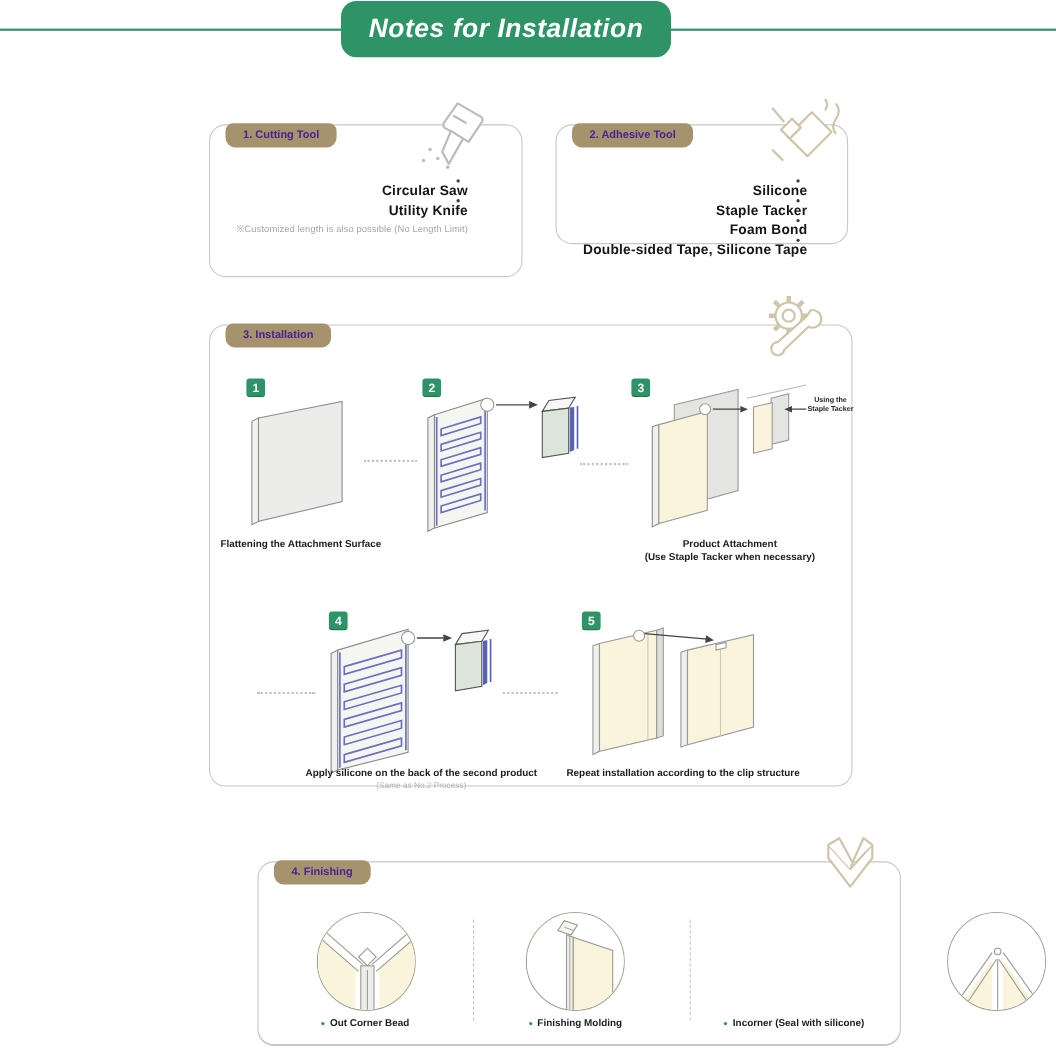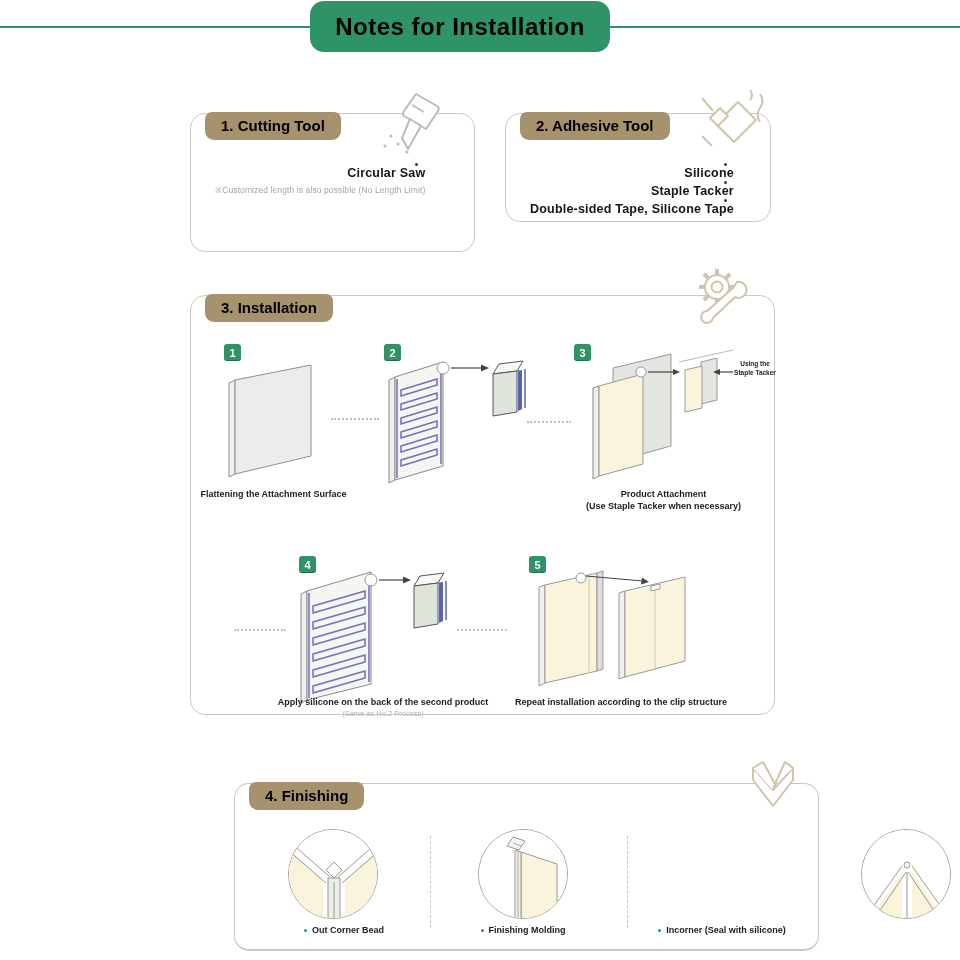--- a/index.html
+++ b/index.html
@@ -5,33 +5,33 @@
   * { margin:0; padding:0; box-sizing:border-box; }
   html,body { background:#fff; }
   #page {
     position:relative; width:960px; height:960px; background:#ffffff;
     font-family:"Liberation Sans", sans-serif; overflow:hidden;
   }
   
   .header-line { position:absolute; left:0; top:26px; width:960px; border-top:2px solid #2E9467; }
   .title-badge {
     position:absolute; left:310px; top:1px; width:300px; height:51px;
-    background:#2E9467; border-radius:14px; color:#000000;
+    background:#2E9467; border-radius:14px; color:#ffffff;
     font-size:24px; font-weight:bold; letter-spacing:.5px;
-    display:flex; align-items:center; justify-content:center; z-index:2;
+    display:flex; align-items:center; justify-content:center; z-index:2;font-style:italic;
   }
   
   .box { position:absolute; background:#fff; border:1px solid #c9c9c0; border-radius:15px; }
   #box-cutting  { left:190px; top:113px; width:285px; height:139px; }
   #box-adhesive { left:505px; top:113px; width:266px; height:109px; }
   #box-install  { left:190px; top:295px; width:585px; height:420px;padding-left:24px; }
   #box-finish   { left:190px; top:783px; width:585px; height:168px; border-bottom-width:2px;margin-left:44px; }
   .section-label {
-    position:absolute; left:14px; top:-2px; background:#A6926C; color:#000000;
-    font-weight:bold; font-size:15px; padding:5px 16px 6px; border-radius:7px 7px 9px 9px; z-index:3;
+    position:absolute; left:14px; top:-2px; background:#A6926C; color:#4c1d95;
+    font-weight:bold; font-size:10px; padding:5px 16px 6px; border-radius:7px 7px 9px 9px; z-index:3;
   }
   .box-icon { position:absolute; z-index:1; }
   
   .tool-list { position:absolute; left:24px; top:49px; }
   .tool-item { display:flex; align-items:flex-end; height:18px; font-size:12.5px; font-weight:bold; color:#151515; letter-spacing:.2px;flex-direction:column; }
   .dot { width:3px; height:3px; border-radius:50%; background:#3c3c3c; margin-right:7px; flex:0 0 auto; }
   .note { font-size:8.5px; color:#a5a5a5; margin-top:3px; letter-spacing:.1px; }
   
   .badge {
     position:absolute; width:17px; height:17px; background:#2E9467; color:#fff;
@@ -75,20 +75,24 @@
         <circle cx="22" cy="44" r="1.6"></circle>
           <circle cx="29" cy="52" r="1.6"></circle>
         <circle cx="38" cy="60" r="1.6"></circle>
           <circle cx="16" cy="54" r="1.6"></circle>
       </g>
     </svg>
     <div class="tool-list">
       <div class="tool-item">
         <span class="dot"></span>
         <span>Circular Saw</span>
+      </div>
+      <div class="tool-item">
+        <span class="dot"></span>
+        <span>Utility Knife</span>
       </div>
       <div class="note">※Customized length is also possible (No Length Limit)</div>
     </div>
   </div>
 
   <div class="box" id="box-adhesive">
     <div class="section-label">2. Adhesive Tool</div>
     <svg class="box-icon" style="left:190px; top:-28px;" width="72" height="70" viewBox="0 0 72 70">
       <g fill="#fff" stroke="#cfc5ab" stroke-width="2" stroke-linejoin="round">
         <path d="M20,38 L42,16 L60,34 L38,56 Z"></path>
@@ -100,20 +104,24 @@
       </g>
     </svg>
     <div class="tool-list">
       <div class="tool-item">
         <span class="dot"></span>
         <span>Silicone</span>
       </div>
       <div class="tool-item">
         <span class="dot"></span>
         <span>Staple Tacker</span>
+      </div>
+      <div class="tool-item">
+        <span class="dot"></span>
+        <span>Foam Bond</span>
       </div>
       <div class="tool-item">
         <span class="dot"></span>
         <span>Double-sided Tape, Silicone Tape</span>
       </div>
     </div>
   </div>
 
   <div class="box" id="box-install">
     <div class="section-label">3. Installation</div>
@@ -293,21 +301,21 @@
           <line x1="6" y1="84" x2="40" y2="36"></line>
             <line x1="13" y1="88" x2="44" y2="42"></line>
           <line x1="84" y1="84" x2="50" y2="36"></line>
             <line x1="77" y1="88" x2="46" y2="42"></line>
           <line x1="45" y1="42" x2="45" y2="88"></line>
         </g>
         <circle cx="45" cy="35" r="3" fill="#fff" stroke="#9a9a8f"></circle>
       </svg>
     </div>
 
-    <div class="fin-caption" style="left:24px;align-items:center;">
+    <div class="fin-caption" style="left:12px;align-items:center;">
       <span class="fin-dot"></span>
       <span>Out Corner Bead</span>
     </div>
     <div class="fin-caption" style="left:203px;">
       <span class="fin-dot"></span>
       <span>Finishing Molding</span>
     </div>
     <div class="fin-caption" style="left:402px;">
       <span class="fin-dot"></span>
       <span>Incorner (Seal with silicone)</span>

